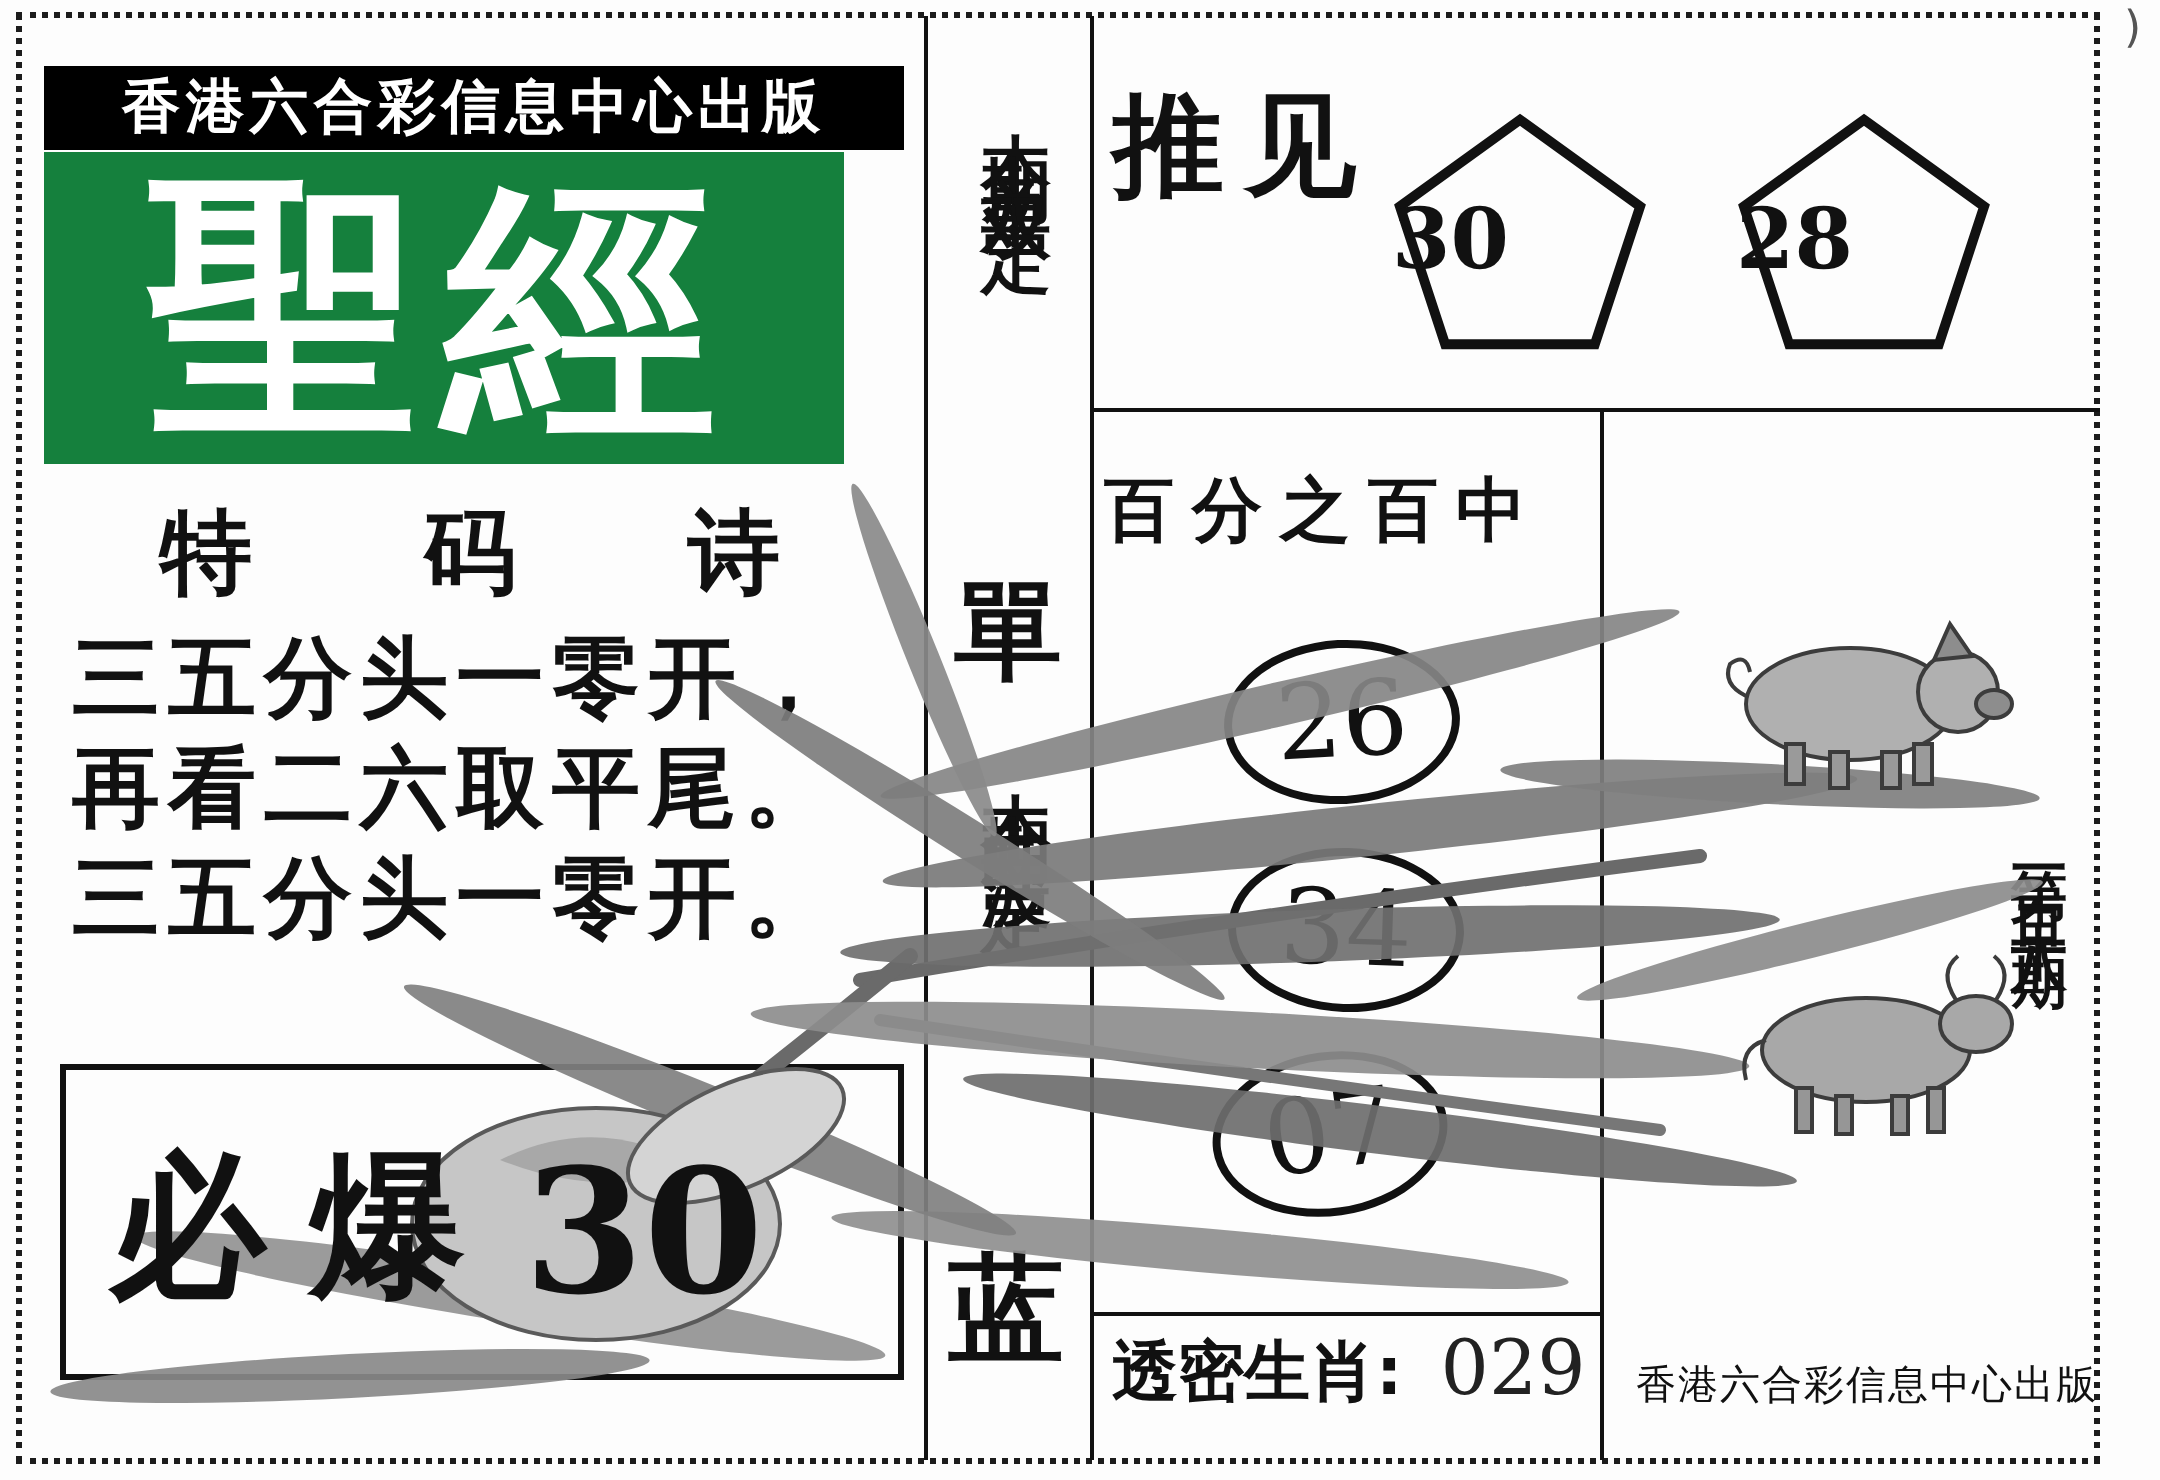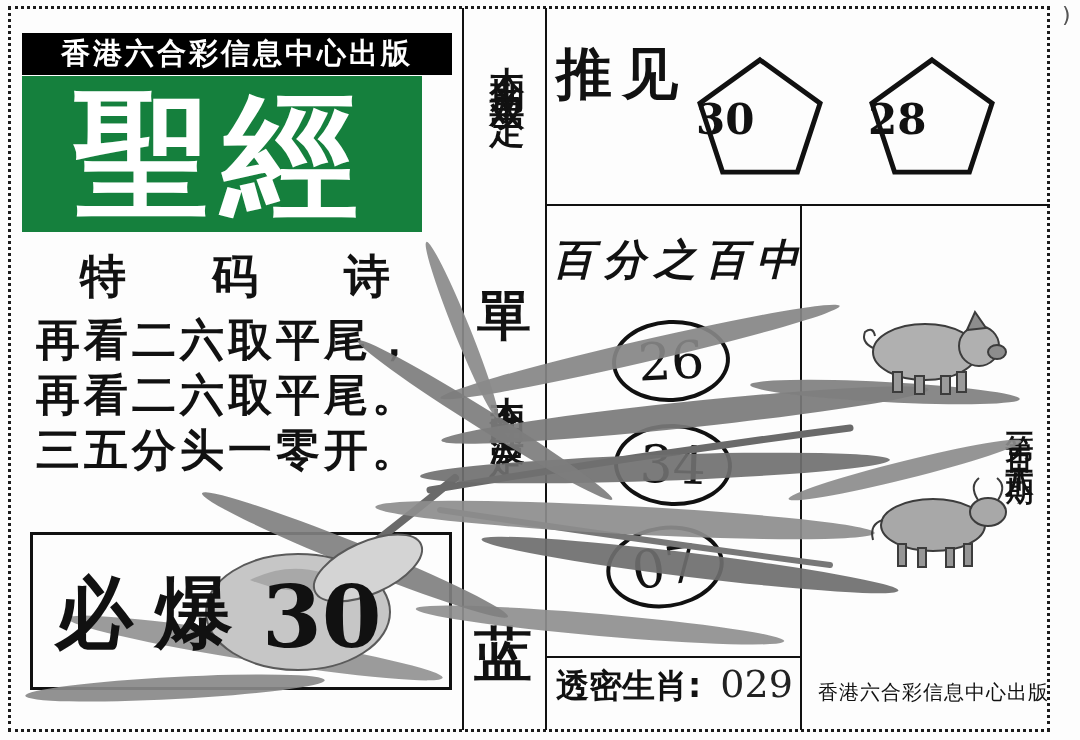--- a/index.html
+++ b/index.html
@@ -40,22 +40,22 @@
   .mid-char { position:absolute; font-weight:bold; }
 
   
   .rec-label { position:absolute; left:556px; top:34px; font-size:56px; font-weight:bold;
     line-height:80px; letter-spacing:10px; white-space:nowrap; }
   .pentagon { position:absolute; width:128px; height:124px; }
   .pentagon svg { position:absolute; left:0; top:0; width:100%; height:100%; }
   .pent-num { position:absolute; left:0; top:40px; width:100%; 
     font-size:42px; font-weight:600; font-family:"DejaVu Serif","Liberation Serif",serif; }
 
-  .percent { position:absolute; left:552px; top:232px; font-size:42px; font-weight:600;
-    font-style:italic; letter-spacing:9px; white-space:nowrap; }
+  .percent { position:absolute; left:552px; top:232px; font-size:35px; font-weight:600;
+    letter-spacing:9px; white-space:nowrap; }
   .zodiac-title { position:absolute; left:826px; top:256px; font-size:48px; font-weight:bold;
     letter-spacing:2px; white-space:nowrap; }
 
   .circle-num { position:absolute; width:118px; height:82px; border:4px solid #111;
     border-radius:50%; display:flex; align-items:center; justify-content:center;
     font-size:52px; font-family:"DejaVu Serif","Liberation Serif",serif; background:transparent; }
 
   .animal { position:absolute; z-index:45; }
 
   .issue { left:1000px; top:412px; font-size:28px; font-weight:bold; letter-spacing:7px; }
@@ -77,21 +77,21 @@
 
 <div class="page">
 
   <div class="dotted-frame"></div>
 
   <div class="banner">香港六合彩信息中心出版</div>
   <div class="masthead">聖經</div>
   <div class="poem-title">特码诗</div>
 
   <div class="poem">
-    <div class="poem-line">再看二六取平尾，</div>
+    <div class="poem-line">三五分头一零开，</div>
     <div class="poem-line">再看二六取平尾。</div>
     <div class="poem-line">三五分头一零开。</div>
   </div>
 
   <div class="burst-box"></div>
   <div class="burst-label">必爆</div>
   <div class="burst-value">30</div>
 
   <div class="vline" style="left:462px;top:8px;height:722px;"></div>
   <div class="vline" style="left:545px;top:8px;height:722px;"></div>

